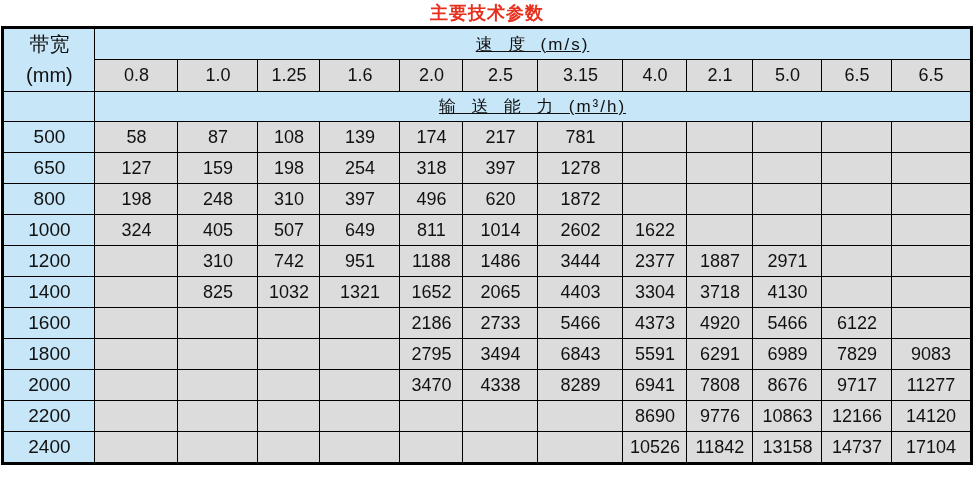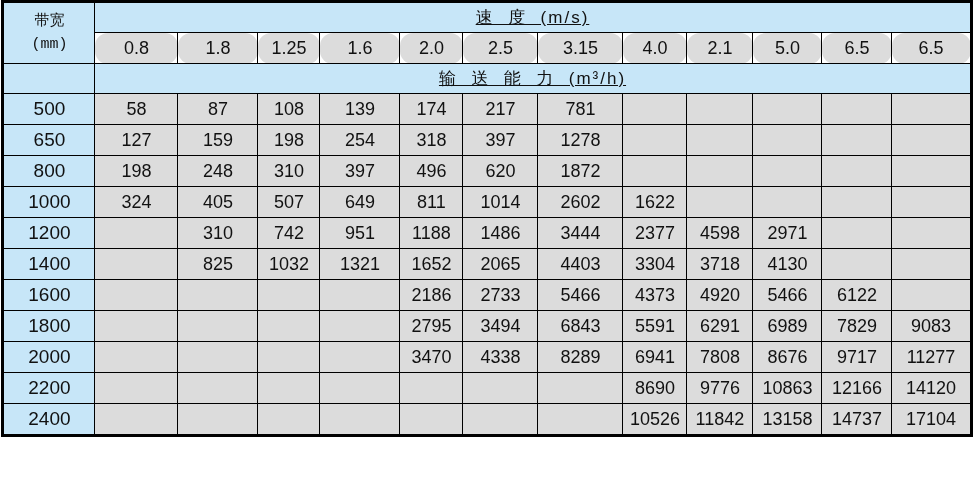--- a/index.html
+++ b/index.html
@@ -49,36 +49,36 @@
   .blue { background: #c7e6f8; }
   .grey { background: #dcdcdc; }
 
   .group-head {
     font-size: 17px;
     white-space: pre;
     letter-spacing: 2px;
     text-decoration: underline;
   }
   .bw-head {
-    font-size: 15px;
+    font-size: 20px;
     line-height: 1.55;
-    font-family: Liberation Mono, monospace;
-  }
-  .speed-val { font-size: 18px; border-radius: 13px; }
+  }
+  .speed-val { font-size: 18px; }
   .data-cell { font-size: 18px; }
   .bw-cell   { font-size: 19px; }
 
   
   .tr3 { border-right-width: 3px; }
   .tb3 { border-bottom-width: 3px; }
 </style>
 </head>
 <body>
 
 <div class="page">
+  <div class="title">主要技术参数</div>
   <table class="spec">
     <colgroup>
         <col style="width: 92px;">
         <col style="width: 83px;">
         <col style="width: 80px;">
         <col style="width: 62px;">
         <col style="width: 80px;">
         <col style="width: 63px;">
         <col style="width: 75px;">
         <col style="width: 85px;">
@@ -91,21 +91,21 @@
     <thead>
         <tr class="hdr-speed">
           <th class="blue bw-head tr3 tb3" rowspan="2">
             <div>带宽</div>
             <div>(mm)</div>
           </th>
           <th class="blue group-head" colspan="12">速  度  (m/s)</th>
         </tr>
         <tr class="hdr-values">
           <th class="grey speed-val tb3">0.8</th>
-          <th class="grey speed-val tb3 tr3">1.8</th>
+          <th class="grey speed-val tb3 tr3">1.0</th>
           <th class="grey speed-val tb3">1.25</th>
           <th class="grey speed-val tb3 tr3">1.6</th>
           <th class="grey speed-val tb3">2.0</th>
           <th class="grey speed-val tb3">2.5</th>
           <th class="grey speed-val tb3 tr3">3.15</th>
           <th class="grey speed-val tb3">4.0</th>
           <th class="grey speed-val tb3 tr3">2.1</th>
           <th class="grey speed-val tb3">5.0</th>
           <th class="grey speed-val tb3">6.5</th>
           <th class="grey speed-val tb3">6.5</th>
@@ -179,21 +179,21 @@
         <tr class="data-row">
           <th class="blue bw-cell tr3">1200</th>
           <td class="grey data-cell"></td>
           <td class="grey data-cell tr3">310</td>
           <td class="grey data-cell">742</td>
           <td class="grey data-cell tr3">951</td>
           <td class="grey data-cell">1188</td>
           <td class="grey data-cell">1486</td>
           <td class="grey data-cell tr3">3444</td>
           <td class="grey data-cell">2377</td>
-          <td class="grey data-cell tr3">4598</td>
+          <td class="grey data-cell tr3">1887</td>
           <td class="grey data-cell">2971</td>
           <td class="grey data-cell"></td>
           <td class="grey data-cell"></td>
         </tr>
         <tr class="data-row">
           <th class="blue bw-cell tr3">1400</th>
           <td class="grey data-cell"></td>
           <td class="grey data-cell tr3">825</td>
           <td class="grey data-cell">1032</td>
           <td class="grey data-cell tr3">1321</td>

